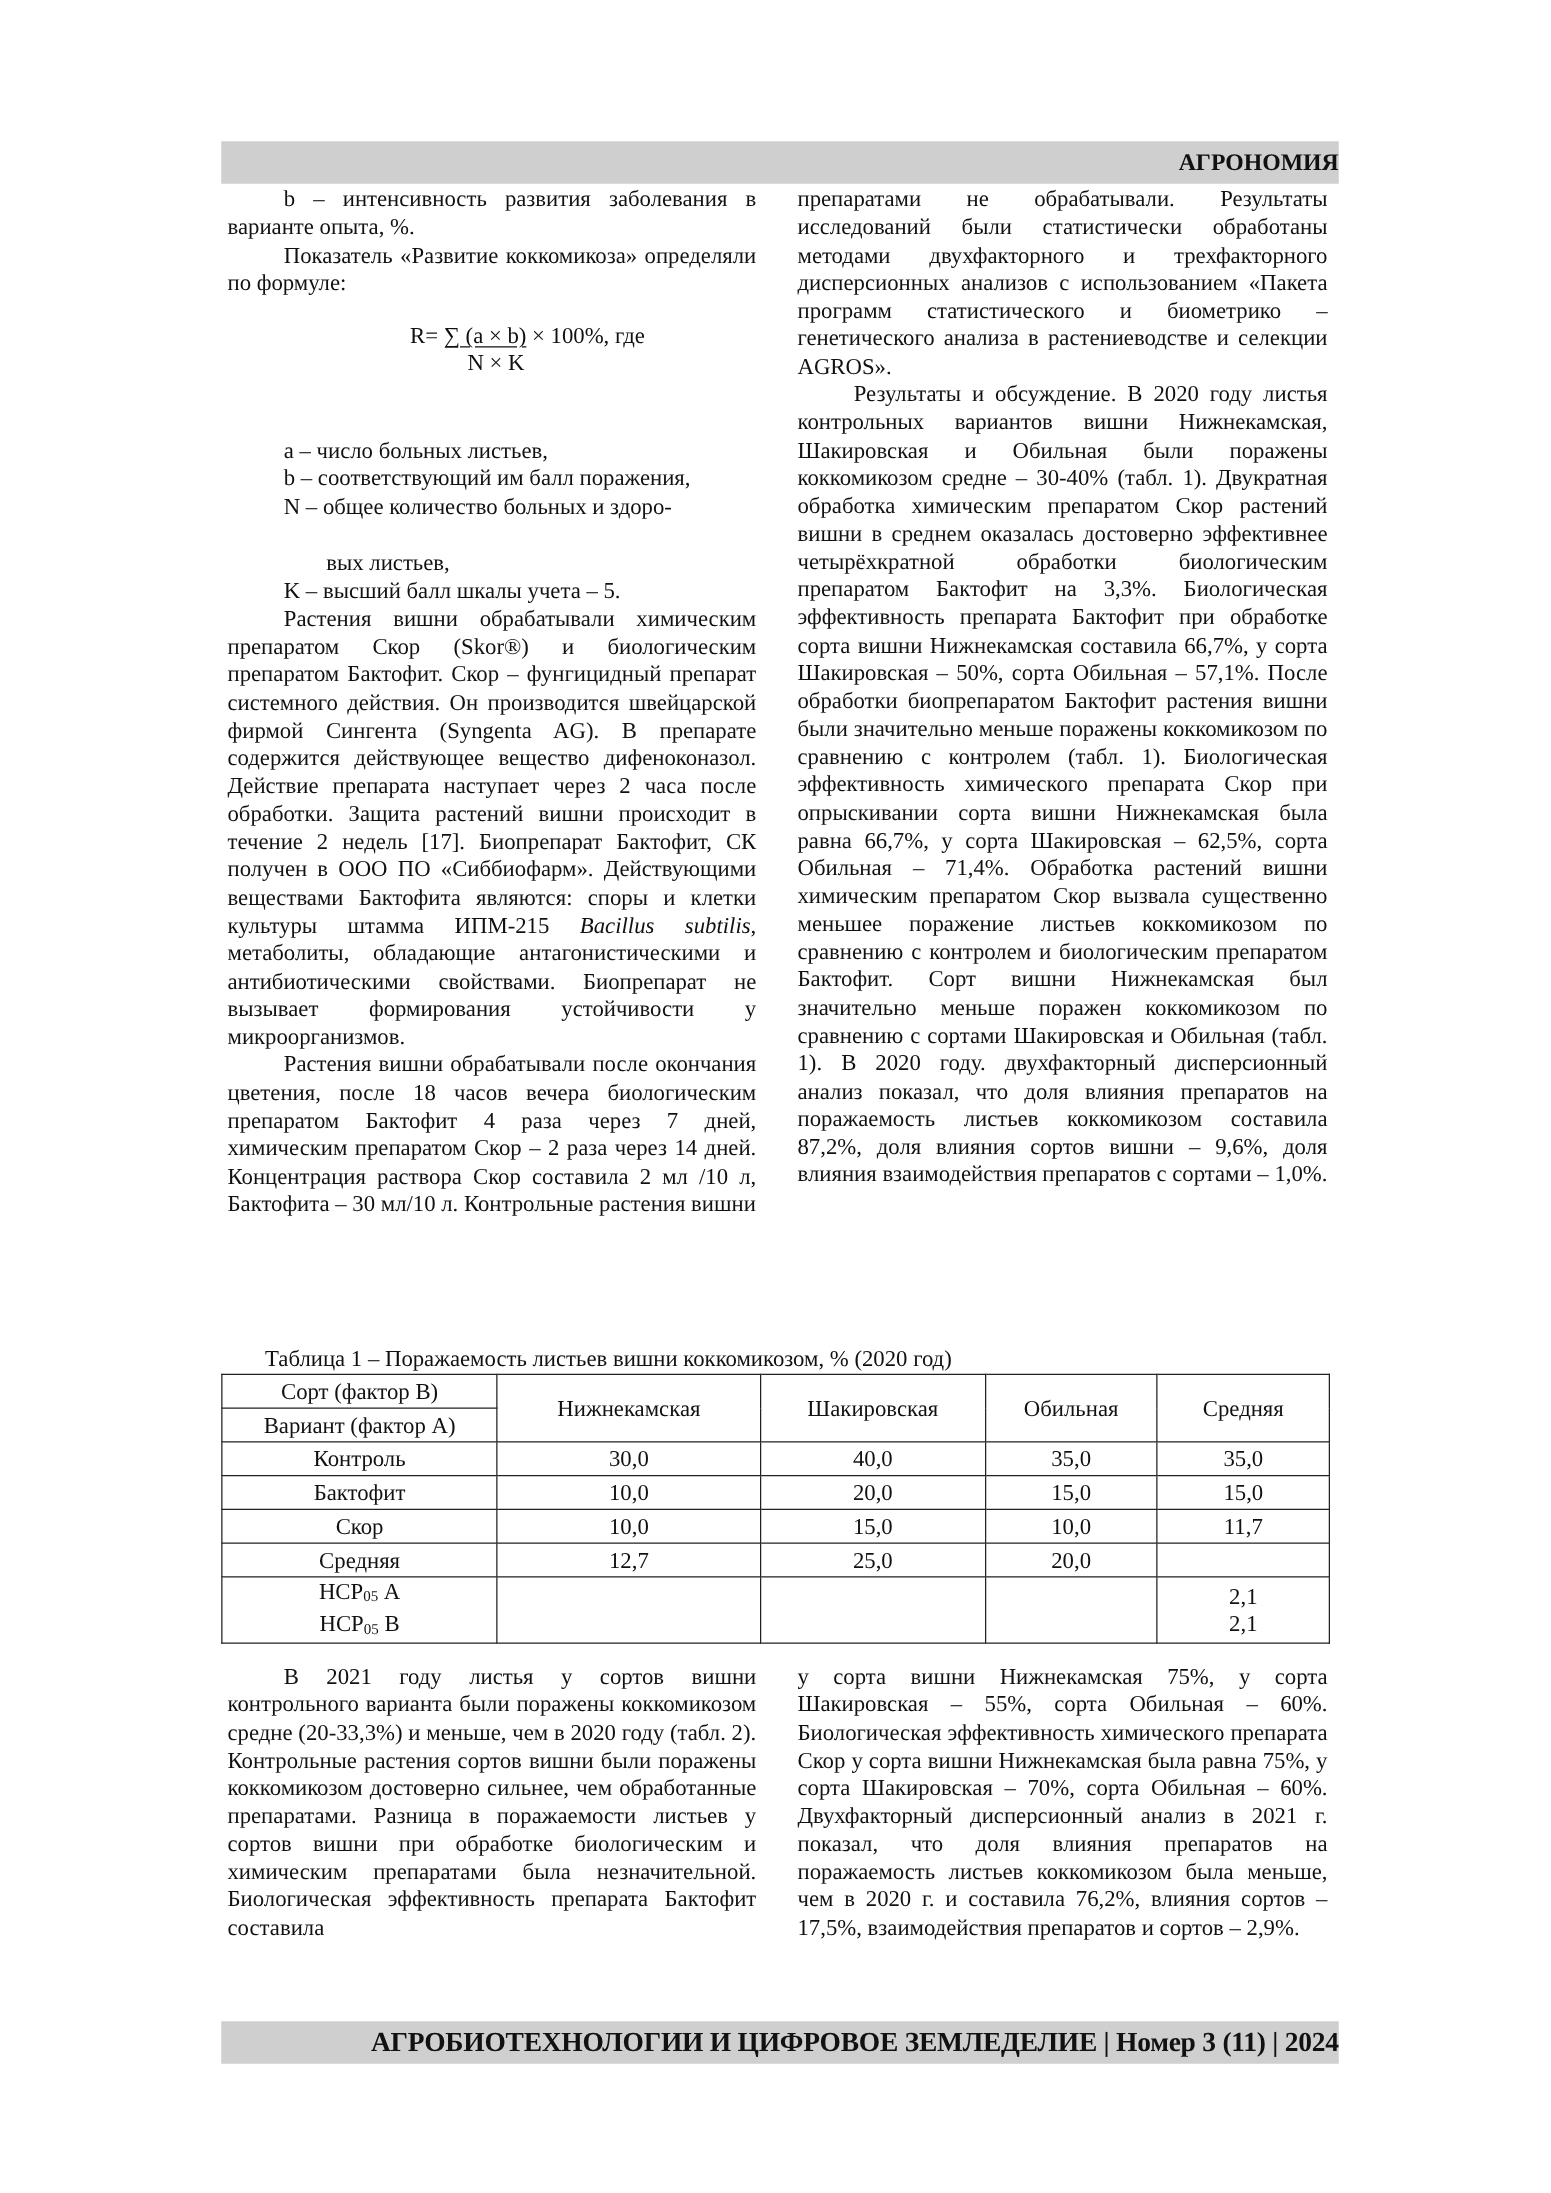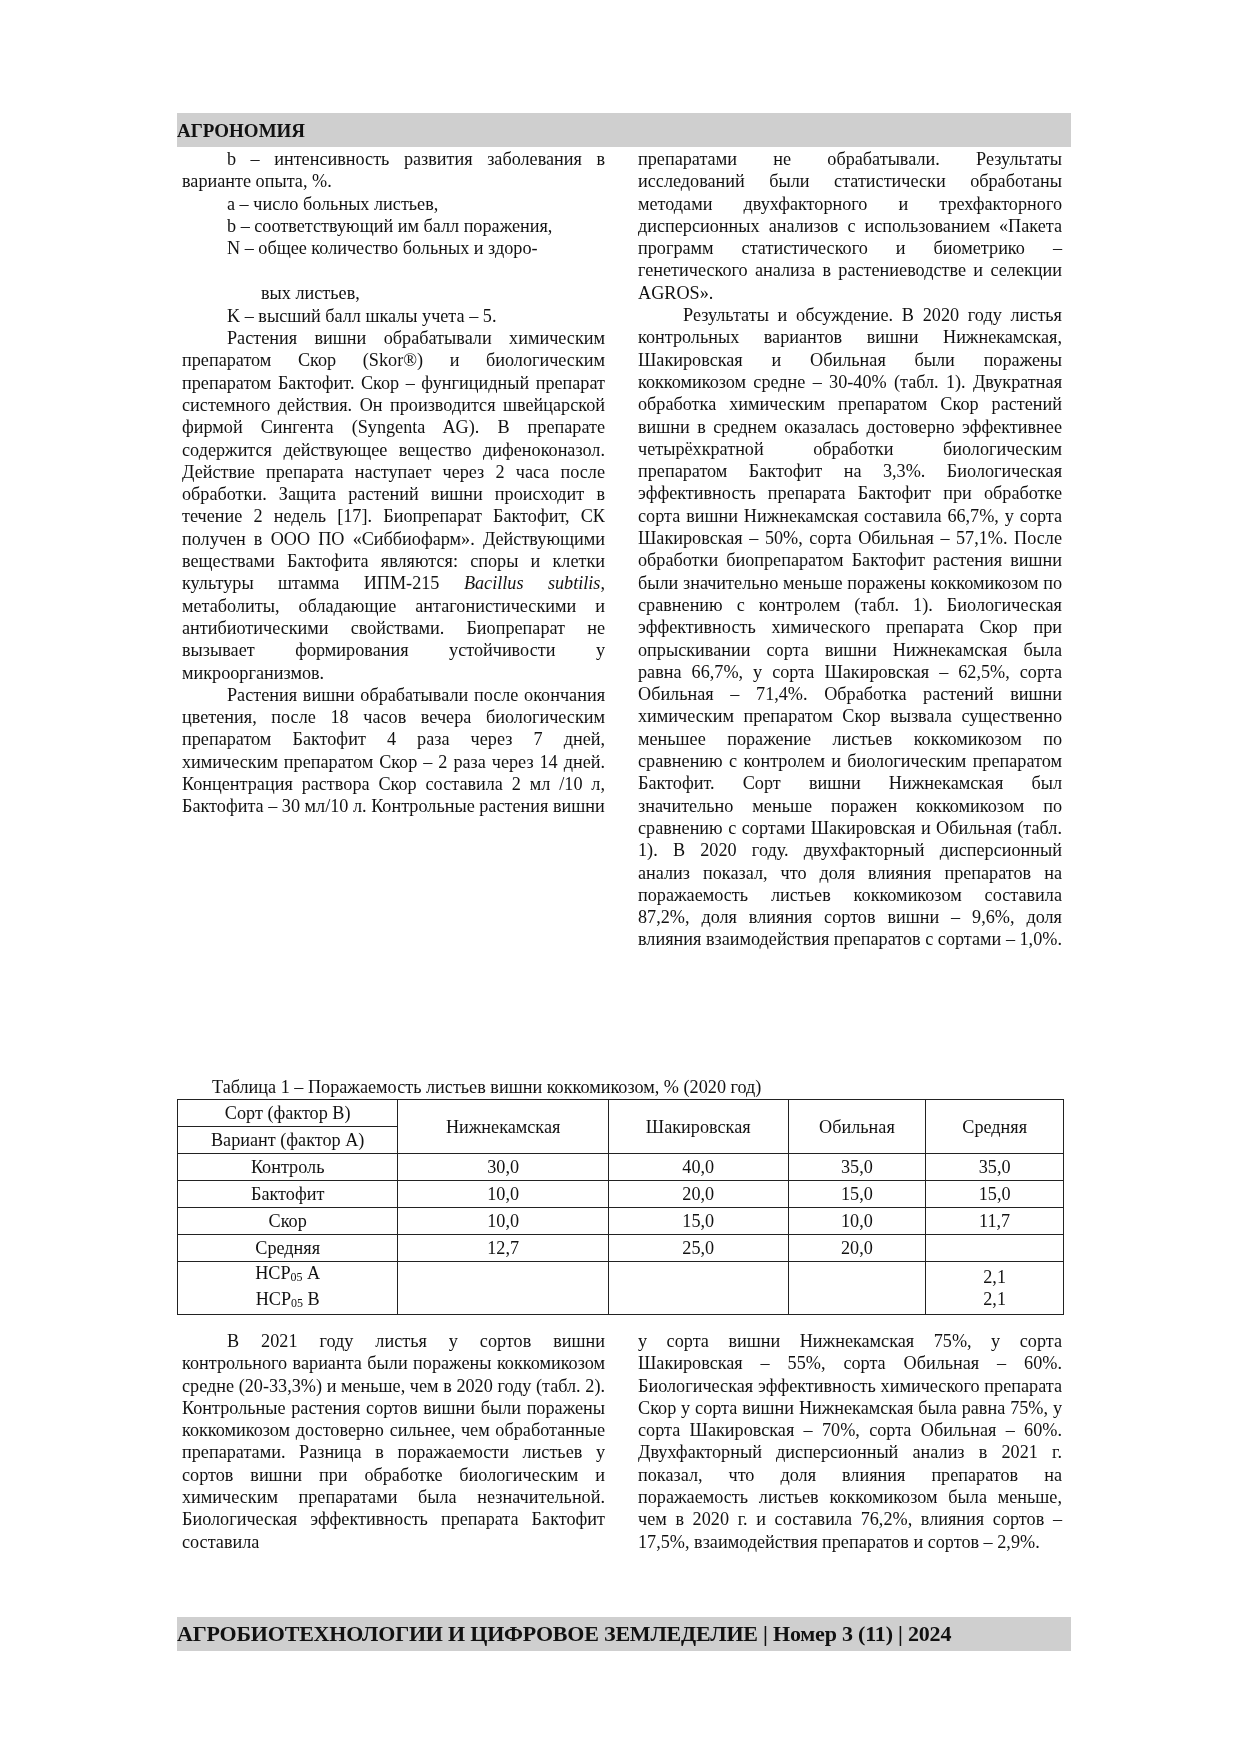--- a/index.html
+++ b/index.html
@@ -1,17 +1,17 @@
 <!DOCTYPE html>
 <html><head>
   <meta charset="utf-8">
   <style>
     html, body { margin: 0; padding: 0; background: #ffffff; }
     body { width: 1241px; height: 1754px; position: relative; font-family: "Liberation Serif", "DejaVu Serif", serif; color: #111; }
-    .band { position: absolute; left: 177px; width: 894px; background: #cfcfcf; text-align: left; font-weight: bold; }
+    .band { position: absolute; left: 177px; width: 894px; background: #cfcfcf; text-align: right; font-weight: bold; }
     .band.top { top: 113px; height: 34px; font-size: 19px; line-height: 36px; }
     .band.bottom { top: 1617px; height: 34px; font-size: 22px; line-height: 34px; letter-spacing: -0.2px; }
     .col { position: absolute; font-size: 18.2px; line-height: 22.3px; text-align: justify; }
     .col.left { left: 182px; width: 423px; top: 148px; }
     .col.right { left: 638px; width: 424px; top: 148px; }
     .col.left2 { left: 182px; width: 423px; top: 1330px; }
     .col.right2 { left: 638px; width: 424px; top: 1330px; }
     .col p { margin: 0; }
     .ind { text-indent: 45px; }
     .list { padding-left: 45px; text-align: left; }
@@ -35,20 +35,25 @@
   </style>
 </head>
 <body>
 
 <div class="band top">
   <span>АГРОНОМИЯ</span>
 </div>
 
 <div class="col left">
   <p class="ind">b – интенсивность развития заболевания в варианте опыта, %.</p>
+  <p class="ind">Показатель «Развитие коккомикоза» определяли по формуле:</p>
+  <div class="formula">
+    <div class="num"><span>R= </span><u>∑ (a × b)</u><span> × 100%, где</span></div>
+    <div class="den">N × K</div>
+  </div>
   <div class="list">
     <div>a – число больных листьев,</div>
     <div>b – соответствующий им балл поражения,</div>
     <div>N – общее количество больных и здоро-</div>
     <div class="cont">вых листьев,</div>
     <div>K – высший балл шкалы учета – 5.</div>
   </div>
   <p class="ind"><span>Растения вишни обрабатывали химическим препаратом Скор (Skor®) и биологическим препаратом Бактофит. Скор – фунгицидный препарат системного действия. Он производится швейцарской фирмой Сингента (Syngenta AG). В препарате содержится действующее вещество дифеноконазол. Действие препарата наступает через 2 часа после обработки. Защита растений вишни происходит в течение 2 недель [17]. Биопрепарат Бактофит, СК получен в ООО ПО «Сиббиофарм». Действующими веществами Бактофита являются: споры и клетки культуры штамма ИПМ-215 </span><span class="it">Bacillus subtilis</span><span>, метаболиты, обладающие антагонистическими и антибиотическими свойствами. Биопрепарат не вызывает формирования устойчивости у микроорганизмов.</span></p>
   <p class="ind">Растения вишни обрабатывали после окончания цветения, после 18 часов вечера биологическим препаратом Бактофит 4 раза через 7 дней, химическим препаратом Скор – 2 раза через 14 дней. Концентрация раствора Скор составила 2 мл /10 л, Бактофита – 30 мл/10 л. Контрольные растения вишни</p>
 </div>

